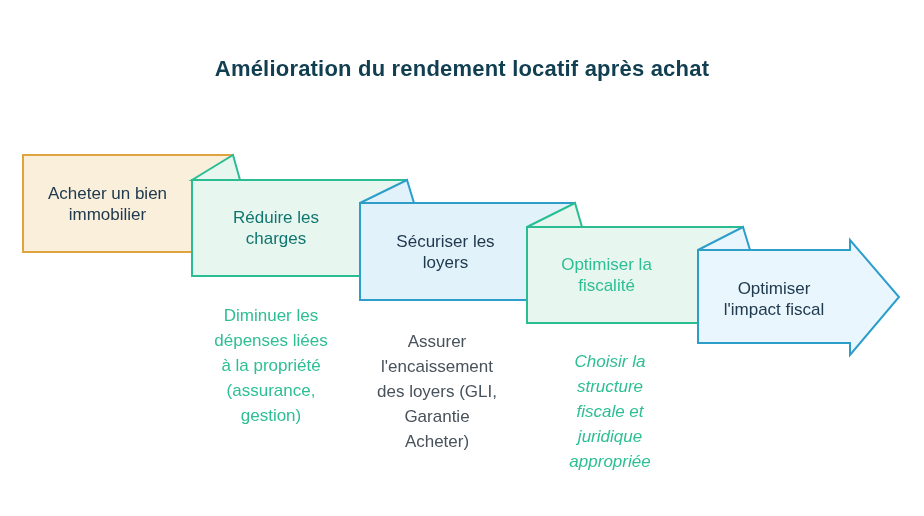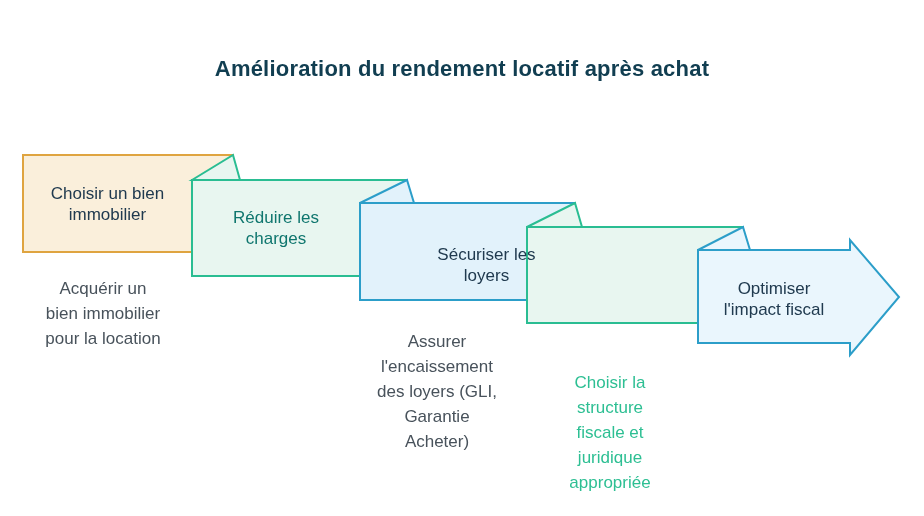--- a/index.html
+++ b/index.html
@@ -70,44 +70,48 @@
     <polygon points="360,203 407,180 414,203" fill="#E2F2FB" stroke="#2C9EC9"></polygon>
     <polygon points="360,203 575,203 575,300 360,300" fill="#E2F2FB" stroke="#2C9EC9"></polygon>
 
     <polygon points="527,227 575,203 582,227" fill="#E8F6F0" stroke="#2ABD92"></polygon>
     <polygon points="527,227 743,227 743,323 527,323" fill="#E8F6F0" stroke="#2ABD92"></polygon>
 
     <polygon points="698,250 743,227 750,250" fill="#EAF6FD" stroke="#2C9EC9"></polygon>
     <polygon points="698,250 850,250 850,240 899,297 850,355 850,343 698,343" fill="#EAF6FD" stroke="#2C9EC9"></polygon>
   </svg>
 
-  <div class="step-label" style="left: 23px; top: 155px; width: 169px; height: 97px; color: rgb(32, 58, 79);">Choisir un bien
+  <div class="step-label" style="left: 23px; top: 155px; width: 169px; height: 97px; color: rgb(32, 58, 79);">Acheter un bien
 immobilier</div>
 
   <div class="step-label" style="left: 192px; top: 180px; width: 168px; height: 96px; color: #0f766e;">Réduire les
 charges</div>
 
-  <div class="step-label" style="left: 362px; top: 216px; width: 167px; height: 97px; color: rgb(32, 58, 79); margin-left: 41px;">Sécuriser les
+  <div class="step-label" style="left: 362px; top: 203px; width: 167px; height: 97px; color: rgb(32, 58, 79);">Sécuriser les
 loyers</div>
 
+  <div class="step-label" style="left: 522px; top: 227px; width: 169px; height: 96px; color: rgb(45, 191, 147);">Optimiser la
+fiscalité</div>
 
   <div class="step-label" style="left: 698px; top: 252px; width: 152px; height: 93px; color: rgb(32, 58, 79);">Optimiser
 l'impact fiscal</div>
 
-  <div class="step-desc" style="left: 14px; top: 276px; width: 178px; color: rgb(72, 82, 91);">Acquérir un
-bien immobilier
-pour la location</div>
 
+  <div class="step-desc" style="left: 182px; top: 303px; width: 178px; color: rgb(45, 191, 147);">Diminuer les
+dépenses liées
+à la propriété
+(assurance,
+gestion)</div>
 
   <div class="step-desc" style="left: 348px; top: 329px; width: 178px; color: rgb(72, 82, 91);">Assurer
 l'encaissement
 des loyers (GLI,
 Garantie
 Acheter)</div>
 
-  <div class="step-desc" style="left: 521px; top: 370px; width: 178px; color: rgb(45, 191, 147);">Choisir la
+  <div class="step-desc" style="left: 521px; top: 349px; width: 178px; color: rgb(45, 191, 147); font-style: italic;">Choisir la
 structure
 fiscale et
 juridique
 appropriée</div>
 
 
 </div>
 
 </body></html>

